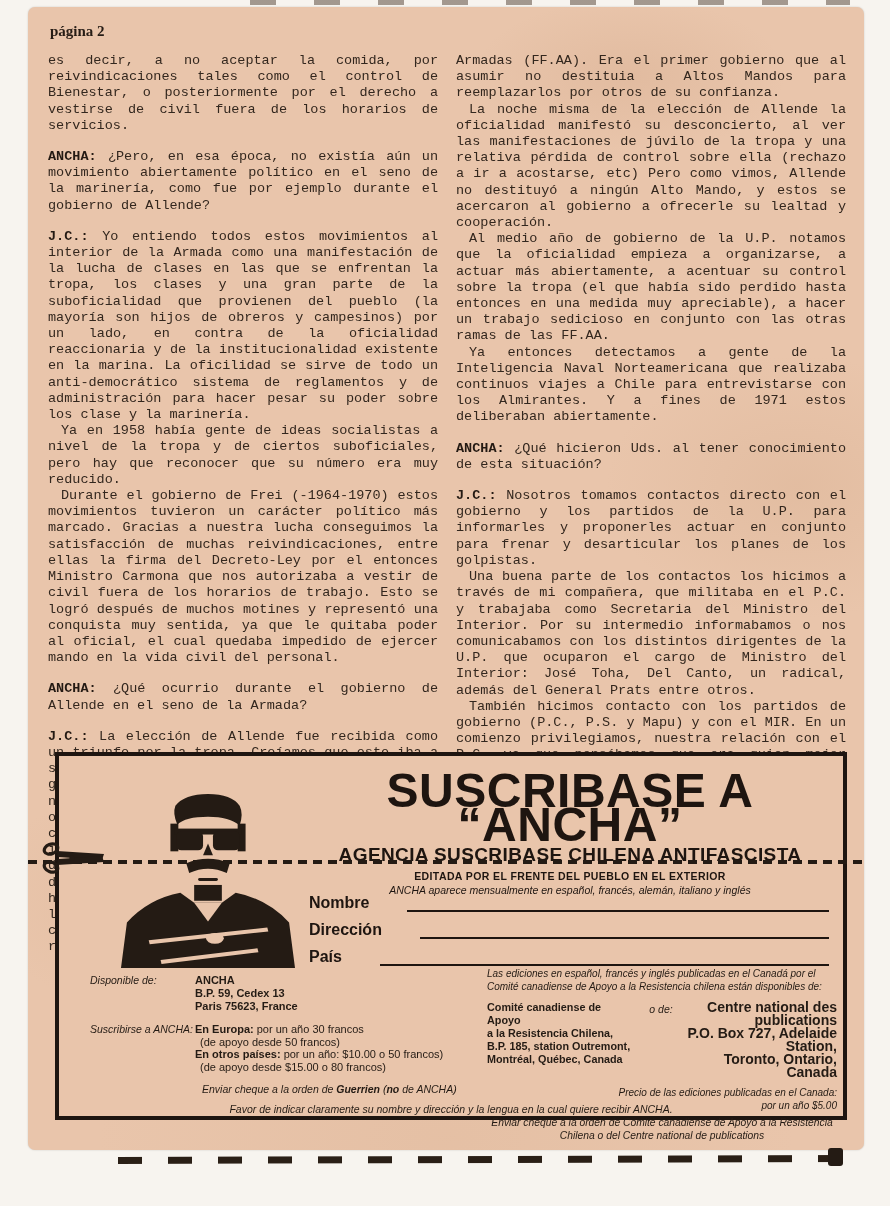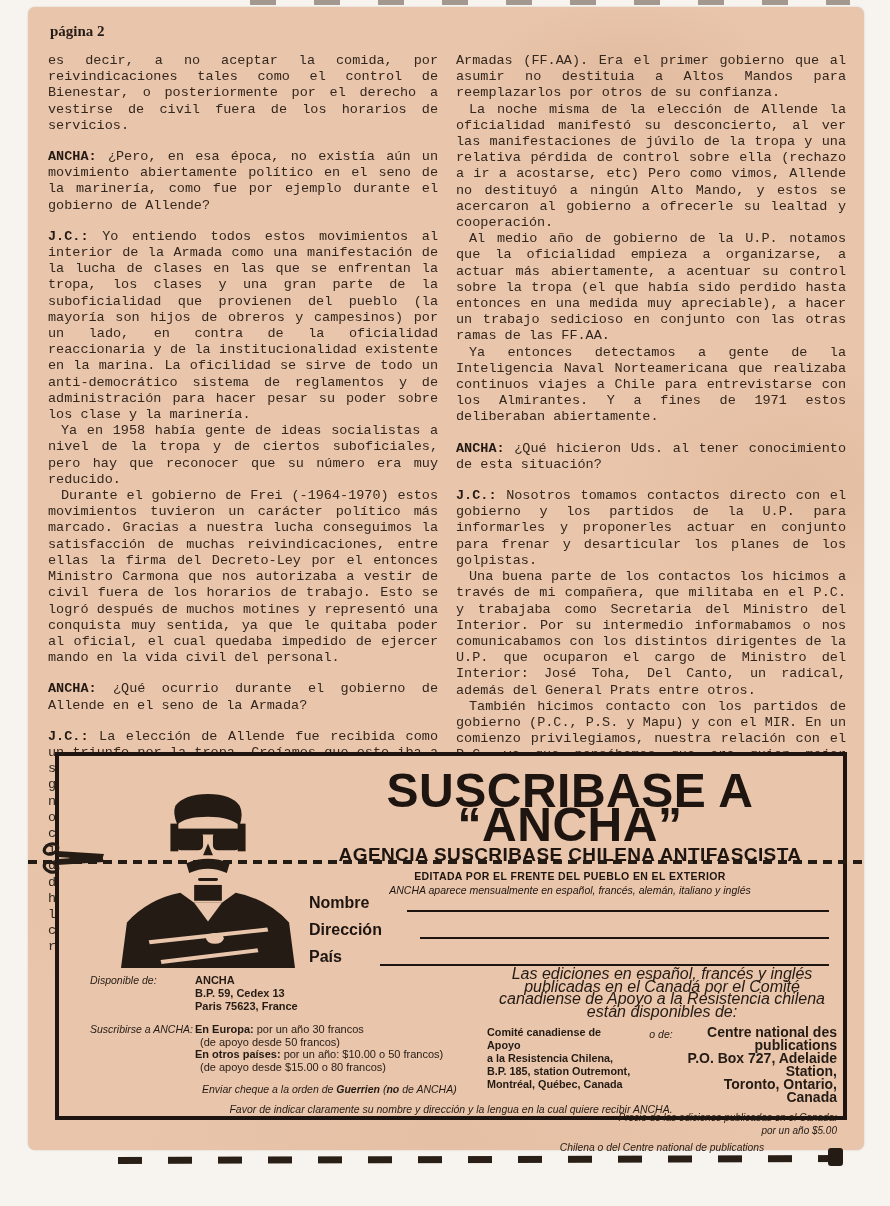--- a/index.html
+++ b/index.html
@@ -44,21 +44,21 @@
                 font-family:"Liberation Sans",sans-serif;font-size:11px;color:#241b14;}
   .info-row{display:flex;margin-bottom:10px;}
   .info-label{width:105px;font-style:italic;font-size:10.5px;flex:none;}
   .info-value{font-size:11px;line-height:13px;}
   .sub-line{line-height:12.5px;}
   .sub-line .support{padding-left:5px;}
   .cheque-note{margin-left:112px;margin-top:6px;font-style:italic;font-size:10.5px;white-space:nowrap;}
 
   .ad-info-right{position:absolute;left:428px;top:212px;width:350px;
                  font-family:"Liberation Sans",sans-serif;color:#241b14;}
-  .canada-intro{font-style:italic;font-size:16px;line-height:12.5px;text-align:center;}
+  .canada-intro{font-style:italic;font-size:10px;line-height:12.5px;}
   .canada-orgs{display:flex;margin-top:8px;}
   .org1{width:150px;font-weight:bold;font-size:10.8px;line-height:13px;}
   .or-label{width:48px;font-style:italic;font-size:10.5px;padding-top:2px;text-align:center;flex:none;}
   .org2{flex:1;font-weight:bold;font-size:14px;line-height:13px;text-align:right;}
   .price-block{text-align:right;font-style:italic;font-size:10px;line-height:13px;margin-top:7px;}
   .canada-cheque{font-style:italic;font-size:10.3px;line-height:13px;margin-top:4px;text-align:center;}
   .ad-footer{position:absolute;left:0;right:0;top:347px;text-align:center;font-style:italic;
              font-size:10.5px;font-family:"Liberation Sans",sans-serif;color:#241b14;}
 
   .perf-top{position:absolute;left:250px;top:0;width:600px;height:5px;
@@ -178,20 +178,21 @@
             <div>Centre national des publications</div>
             <div>P.O. Box 727, Adelaide Station,</div>
             <div>Toronto, Ontario, Canada</div>
           </div>
         </div>
         <div class="price-block">
           <div>Precio de las ediciones publicadas en el Canada:</div>
           <div>por un año $5.00</div>
         </div>
         <div class="canada-cheque">
+          <div>Enviar cheque a la orden de Comité canadiense de Apoyo a la Resistencia</div>
           <div>Chilena o del Centre national de publications</div>
         </div>
       </div>
 
       <div class="ad-footer">Favor de indicar claramente su nombre y dirección y la lengua en la cual quiere recibir ANCHA.</div>
     </div>
 
     <div class="cut-line"></div>
     <svg class="scissors" viewBox="0 0 64 46" xmlns="http://www.w3.org/2000/svg">
       <g stroke="#241b14" stroke-width="3.2" fill="none">

